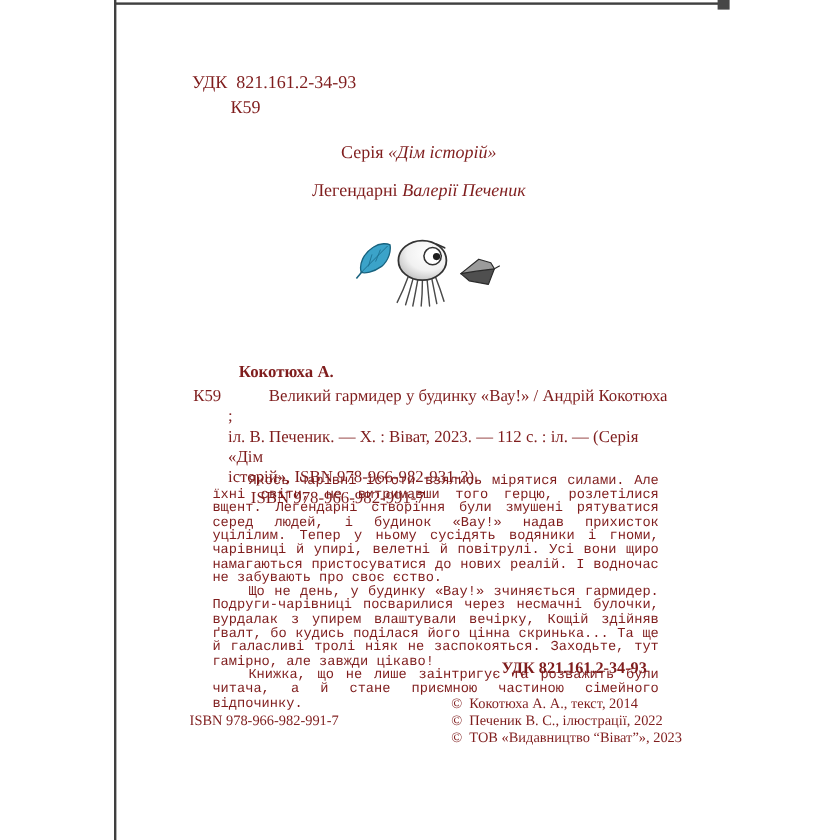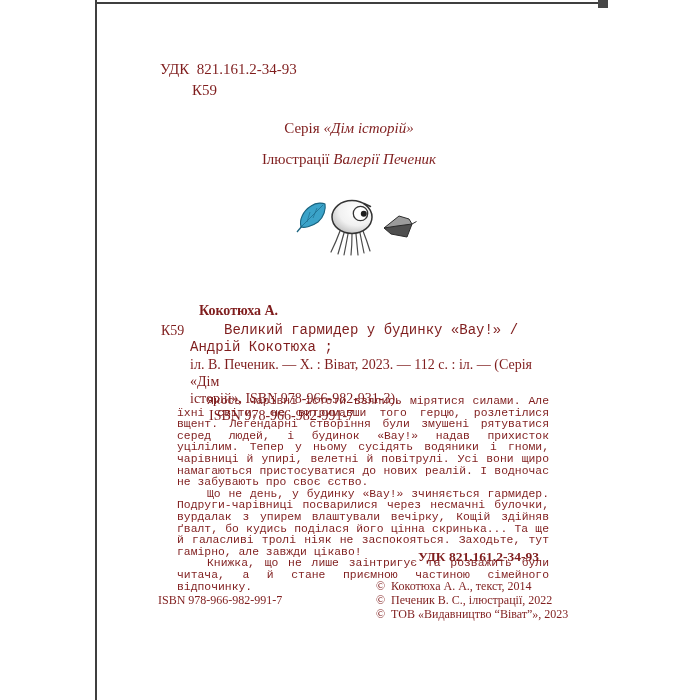--- a/index.html
+++ b/index.html
@@ -28,21 +28,21 @@
   .illustr-line { top: 151px; }
   .it { font-style: italic; }
 
   
   .vignette { position: absolute; left: 294px; top: 196px; width: 124px; height: 60px; }
 
   
   .cip-author { position: absolute; left: 199px; top: 303px; font-size: 14px; font-weight: bold; }
   .cip-index  { position: absolute; left: 161px; top: 323px; font-size: 14px; }
   .cip-lines  { position: absolute; left: 190px; top: 322px; width: 372px; font-size: 14px; line-height: 17px; }
-  .cip-lines .l0 { text-indent: 34px; font-family: Liberation Mono, monospace; }
+  .cip-lines .l0 { text-indent: 34px; }
   .cip-lines .l3 { margin-left: 19px; }
 
   
   .annotation {
     position: absolute; left: 177px; top: 396px; width: 372px;
     font-size: 11.4px; line-height: 11.6px; text-align: justify;
   }
   .annotation p { margin: 0; text-indent: 30px; font-family: Liberation Mono, monospace; }
 
   
@@ -65,21 +65,21 @@
   <div class="udk-top">
     <div class="udk-line">УДК  821.161.2-34-93</div>
     <div class="udk-code">К59</div>
   </div>
 
   <div class="center-line series-line">
     <span>Серія </span><span class="it">«Дім історій»</span>
   </div>
 
   <div class="center-line illustr-line">
-    <span>Ілюстрації </span><span class="it">Валерії Печеник</span>
+    <span>Легендарні </span><span class="it">Валерії Печеник</span>
   </div>
 
   <svg class="vignette" viewBox="0 0 124 60" xmlns="http://www.w3.org/2000/svg">
     <defs>
       <radialGradient id="headGrad" cx="62%" cy="32%" r="80%">
         <stop offset="0" stop-color="#ffffff"></stop>
         <stop offset="0.55" stop-color="#f1f1f1"></stop>
         <stop offset="1" stop-color="#b5b5b5"></stop>
       </radialGradient>
     </defs>

